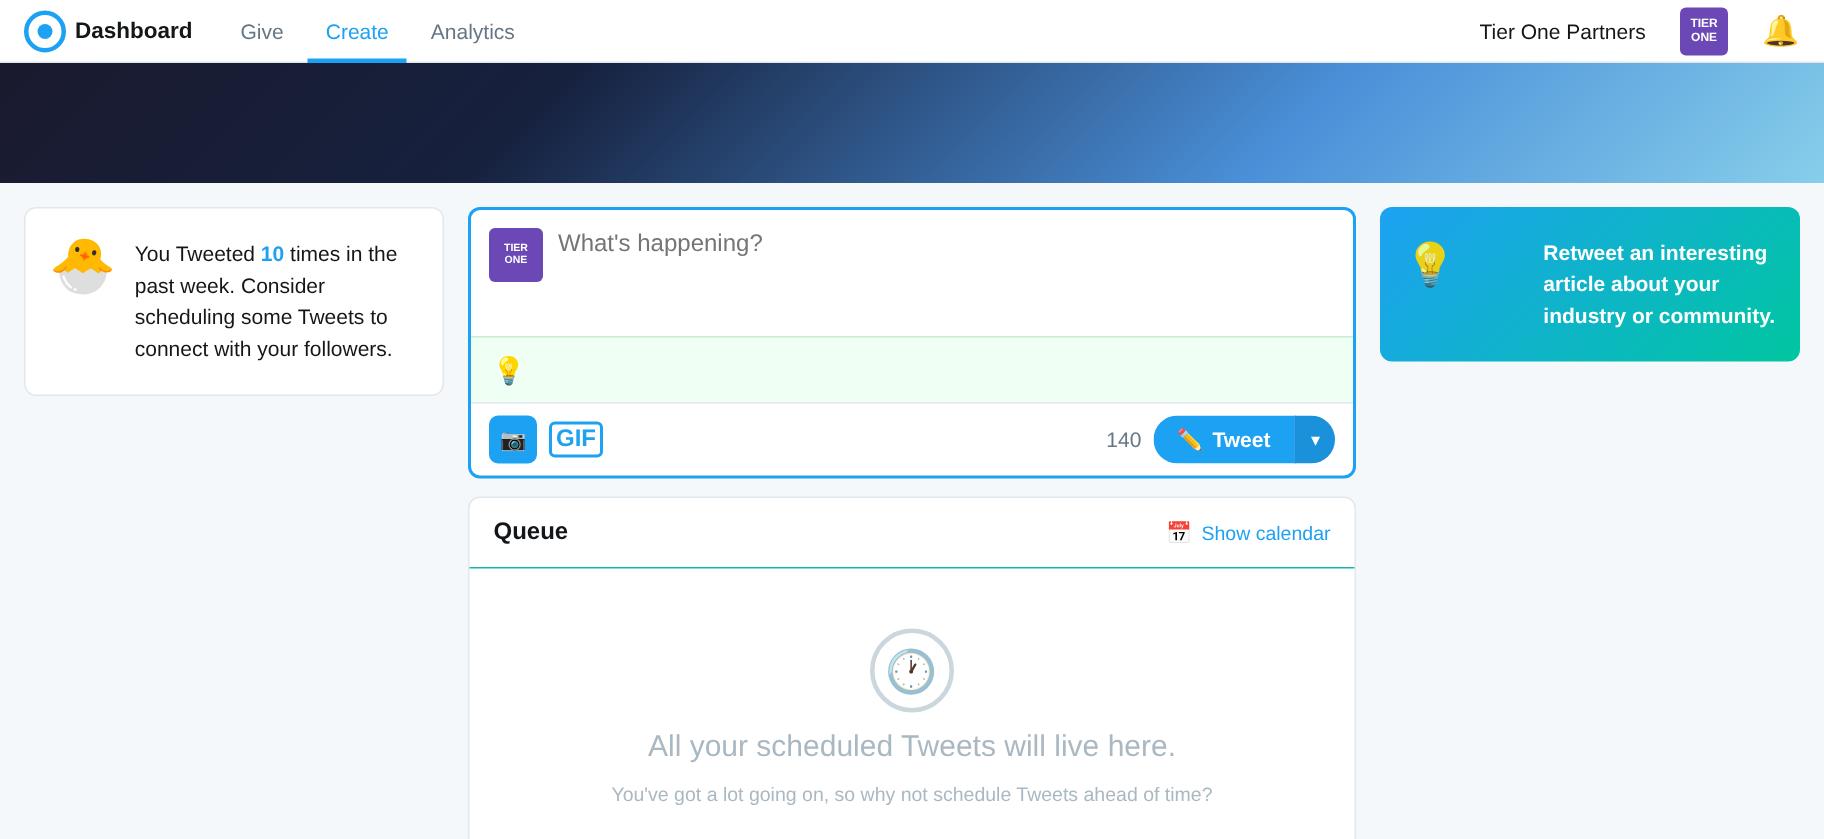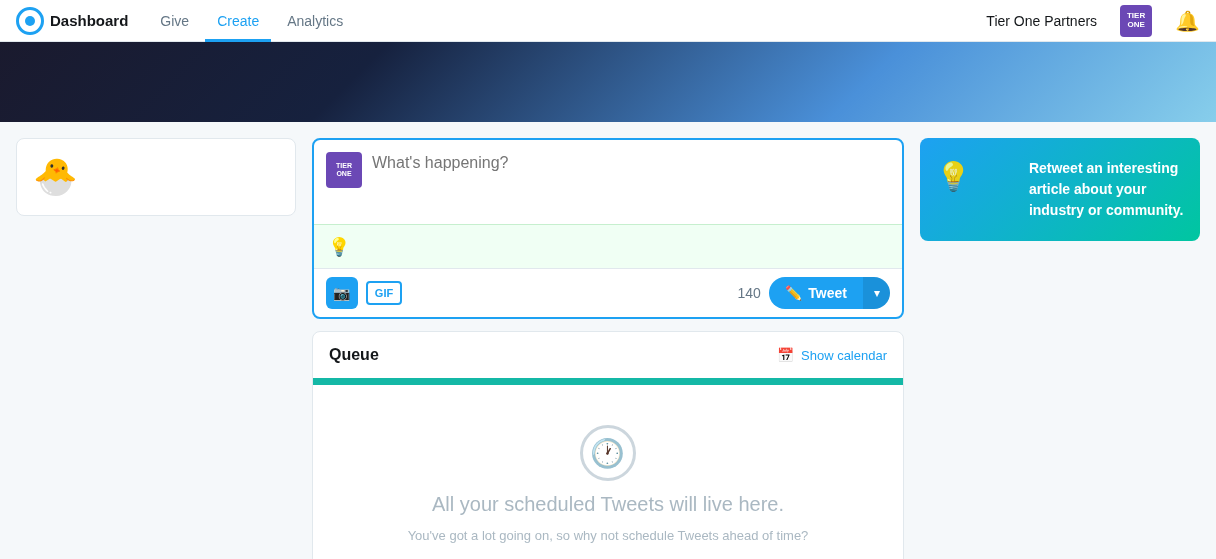--- a/index.html
+++ b/index.html
@@ -88,39 +88,39 @@
       gap: 8px;
     }
     .compose-action-btn {
       width: 32px; height: 32px; border-radius: 6px; background: #1da1f2;
       display: flex; align-items: center; justify-content: center; cursor: pointer;
       color: #fff; font-size: 14px; border: none;
     }
     .gif-btn {
       width: 36px; height: 24px; border: 2px solid #1da1f2; border-radius: 4px;
       display: flex; align-items: center; justify-content: center; cursor: pointer;
-      color: #1da1f2; font-size: 11px; font-weight: 700; background: #fff;
+      color: #1da1f2; font-size: 16px; font-weight: 700; background: #fff;
     }
     .char-count { margin-left: auto; color: #657786; font-size: 14px; }
     .tweet-btn-group { display: flex; border-radius: 20px; overflow: hidden; }
     .tweet-btn {
       background: #1da1f2; color: #fff; border: none; padding: 8px 16px;
       font-size: 14px; font-weight: 600; cursor: pointer; display: flex;
       align-items: center; gap: 6px;
     }
     .tweet-btn-arrow {
       background: #1a91da; color: #fff; border: none; padding: 8px 10px;
       font-size: 12px; cursor: pointer; border-left: 1px solid #1a91da;
     }
 
     
     .queue-section { background: #fff; border: 1px solid #e1e8ed; border-radius: 8px; }
     .queue-header {
       display: flex; align-items: center; justify-content: space-between;
-      padding: 14px 16px; border-bottom: 7px solid #14b8a6;
+      padding: 14px 16px; border-bottom: 1px solid #14b8a6;
     }
     .queue-title { font-size: 16px; font-weight: 600; color: #14171a; }
     .show-calendar-btn {
       display: flex; align-items: center; gap: 6px; color: #1da1f2;
       font-size: 13px; cursor: pointer; background: none; border: none;
     }
     .calendar-icon { font-size: 14px; }
     .queue-empty {
       display: flex; flex-direction: column; align-items: center; justify-content: center;
       padding: 40px 20px; gap: 12px;
@@ -165,20 +165,23 @@
     <span class="nav-bell">🔔</span>
   </div>
 </nav>
 
 <div class="hero"></div>
 
 <div class="main">
 
   <div class="left-card">
     <span class="chick-emoji">🐣</span>
+    <div class="left-card-text">
+      <span>You Tweeted </span><span class="tweet-count">10</span><span> times in the past week. Consider scheduling some Tweets to connect with your followers.</span>
+    </div>
   </div>
 
   <div class="center">
 
     <div class="compose-box">
       <div class="compose-header">
         <div class="compose-avatar">
           <div class="compose-avatar-text">TIER<br>ONE</div>
         </div>
         <textarea class="compose-textarea" placeholder="What's happening?" style=""></textarea>

